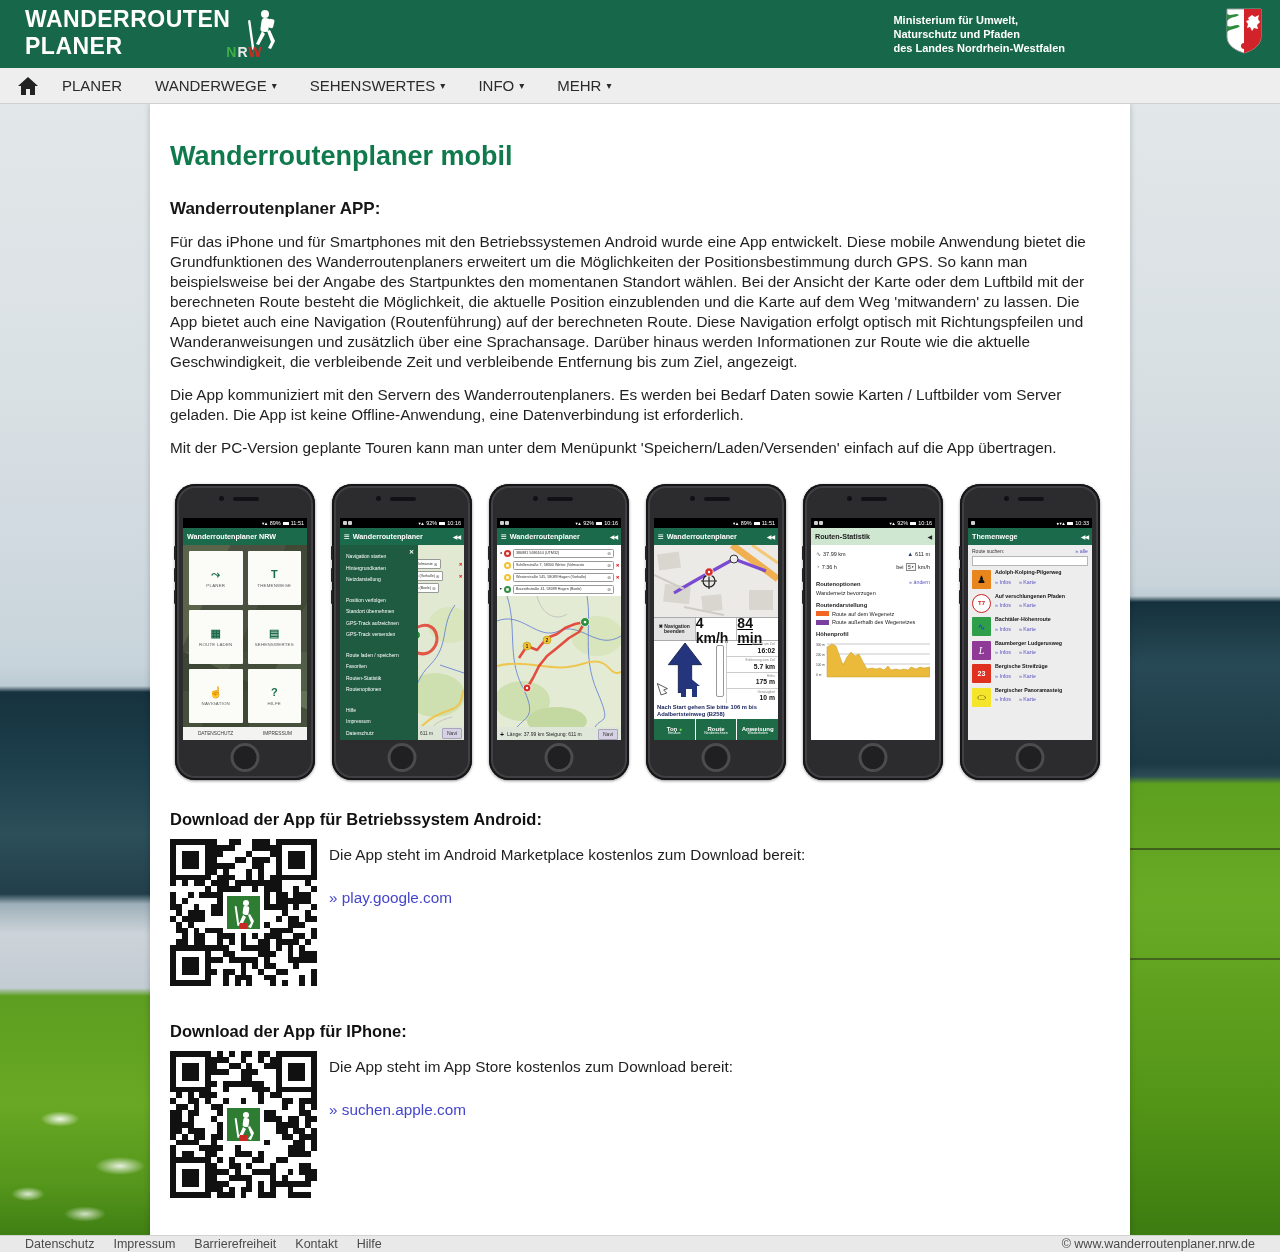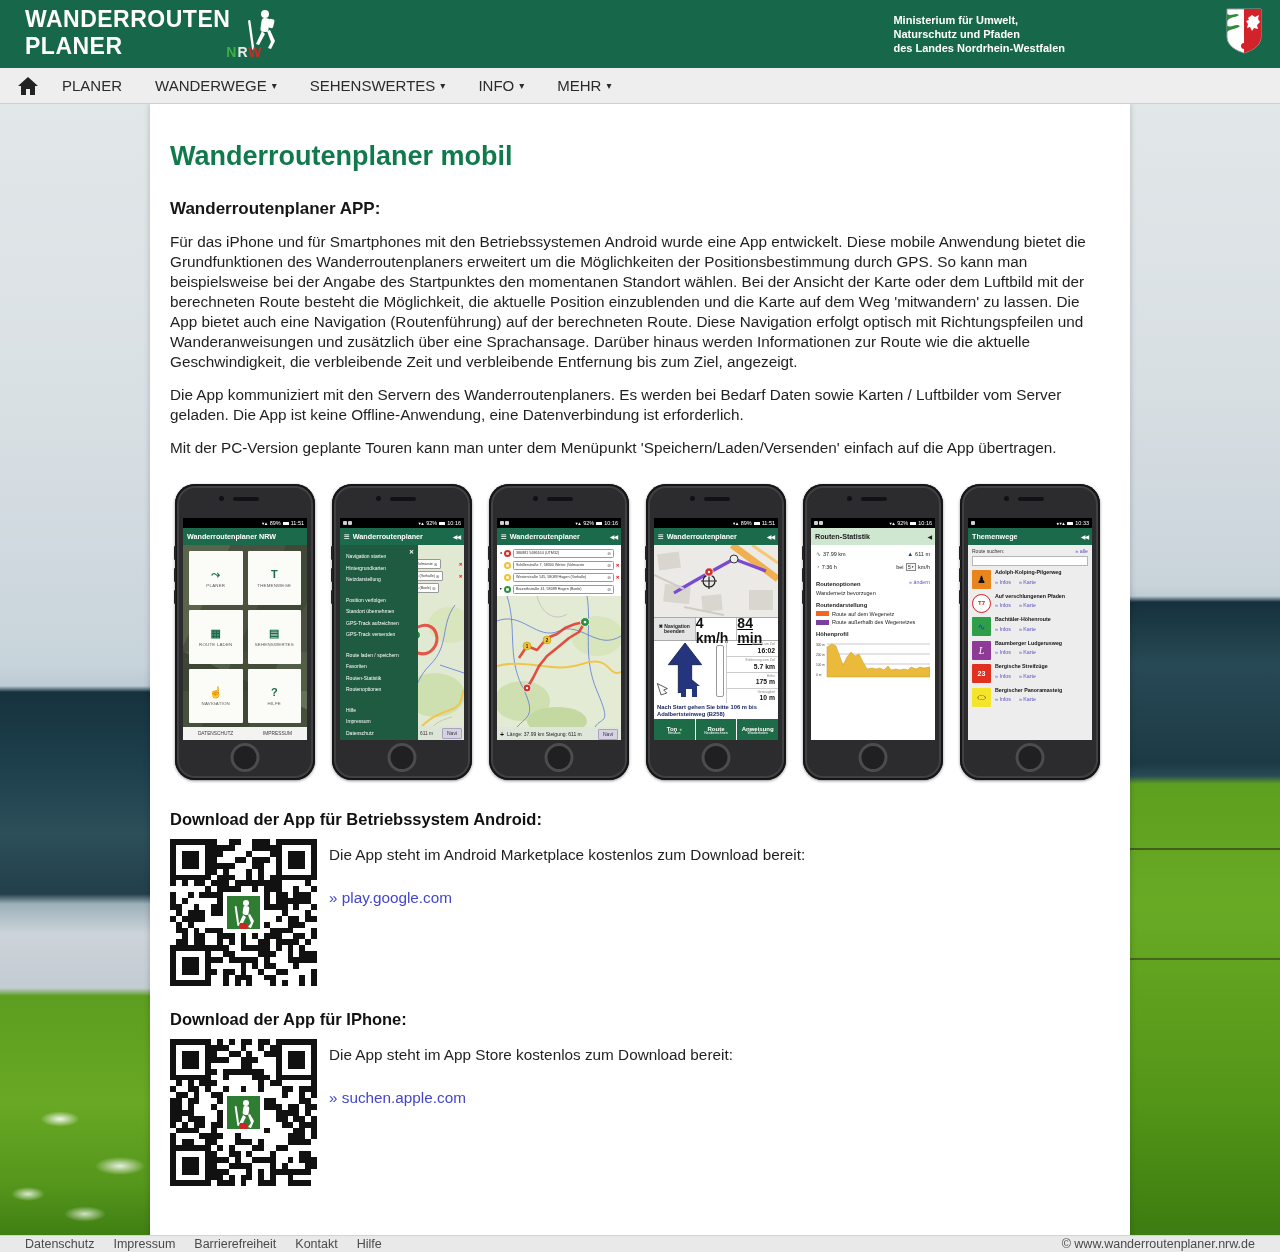--- a/index.html
+++ b/index.html
@@ -1389,21 +1389,21 @@
           </svg>
         </div>
       </div>
 
     <div class="qr-text">
       <div>Die App steht im Android Marketplace kostenlos zum Download bereit:</div>
       <a class="dl-link">» play.google.com</a>
     </div>
   </div>
 
-  <div class="dl-heading" style="margin-top:24px;">Download der App für IPhone:</div>
+  <div class="dl-heading" style="margin-top:36px;">Download der App für IPhone:</div>
   <div class="qr-row">
     <div class="qr" id="qr-iphone">
         <div class="qm"></div>
         <div class="qm"></div>
         <div class="qm"></div>
         <div class="qm"></div>
         <div class="qm"></div>
         <div class="qm"></div>
         <div class="qm"></div>
         <div></div>

